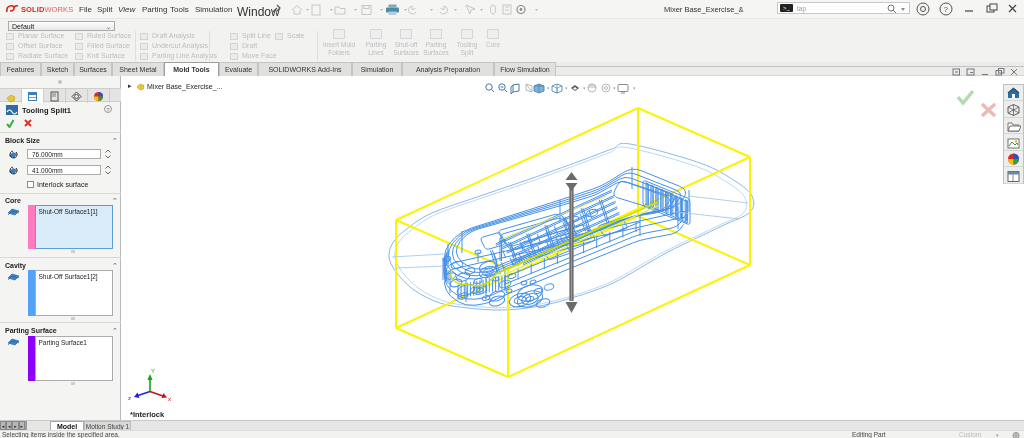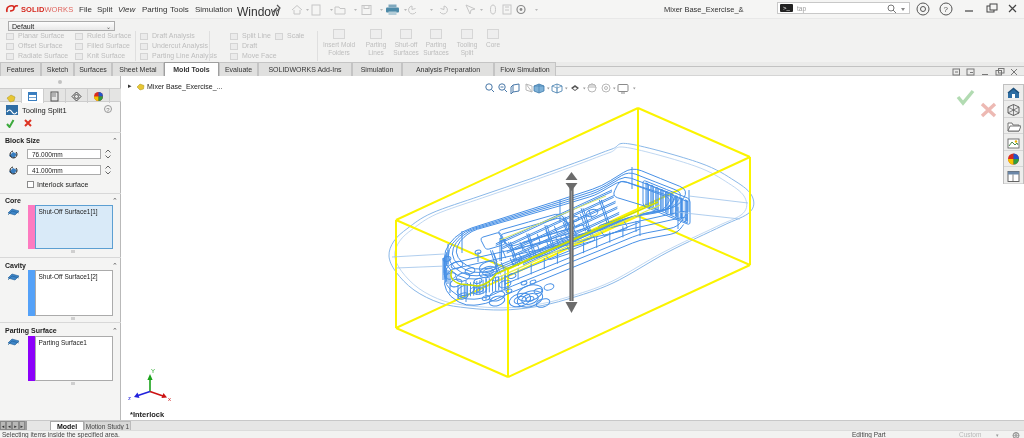--- a/index.html
+++ b/index.html
@@ -179,21 +179,21 @@
           <circle cx="6.5" cy="6.5" r="4.5" fill="#d92b1f"></circle>
           <path d="M6.5,2 a4.5,4.5 0 0,1 4.5,4.5 l-4.5,0 z" fill="#2255cc"></path>
           <path d="M2,6.5 a4.5,4.5 0 0,0 4.5,4.5 l0,-4.5 z" fill="#f4c400"></path>
           <path d="M6.5,11 a4.5,4.5 0 0,0 4.5,-4.5 l-4.5,0 z" fill="#2f9e3f"></path>
         </svg></div>
     </div>
     <svg class="abs" style="left:6px;top:29px" width="12" height="10" viewBox="0 0 12 10">
       <rect width="12" height="10" fill="#2e6da4"></rect>
       <path d="M1,7 q2.5,-4 5,0 q2.5,4 5,0" stroke="#fff" fill="none" stroke-width="1.2"></path>
     </svg>
-    <div class="abs" style="left:22px;top:30px;font-size:7.5px;font-weight:normal;">Tooling Split1</div>
+    <div class="abs" style="left:22px;top:30px;font-size:7.5px;font-weight:bold;">Tooling Split1</div>
     <div class="abs" style="left:104px;top:29px;width:8px;height:8px;border:1px solid #999;border-radius:50%;font-size:6px;color:#777;text-align:center;line-height:8px;">?</div>
     <svg class="abs" style="left:6px;top:43px" width="40" height="9" viewBox="0 0 40 9">
 <path d="M1,5 l2.5,3 l4,-7" stroke="#3daa3d" stroke-width="2" fill="none"></path>
 <path d="M19,1 l6,6 M25,1 l-6,6" stroke="#dd3322" stroke-width="2" fill="none"></path>
     </svg>
     <div class="abs" style="left:0px;top:56px;width:121px;height:1px;background:#d8d8d8;"></div>
     <div class="abs" style="left:5px;top:61px;font-weight:bold;">Block Size</div>
     <div class="abs" style="left:112px;top:61px;color:#555;">⌃</div>
     <svg class="abs" style="left:8px;top:74px" width="11" height="9" viewBox="0 0 11 9">
       <path d="M1,6 l4,-4 l4,2 l-3,4 z" fill="#3a7ebf"></path>

